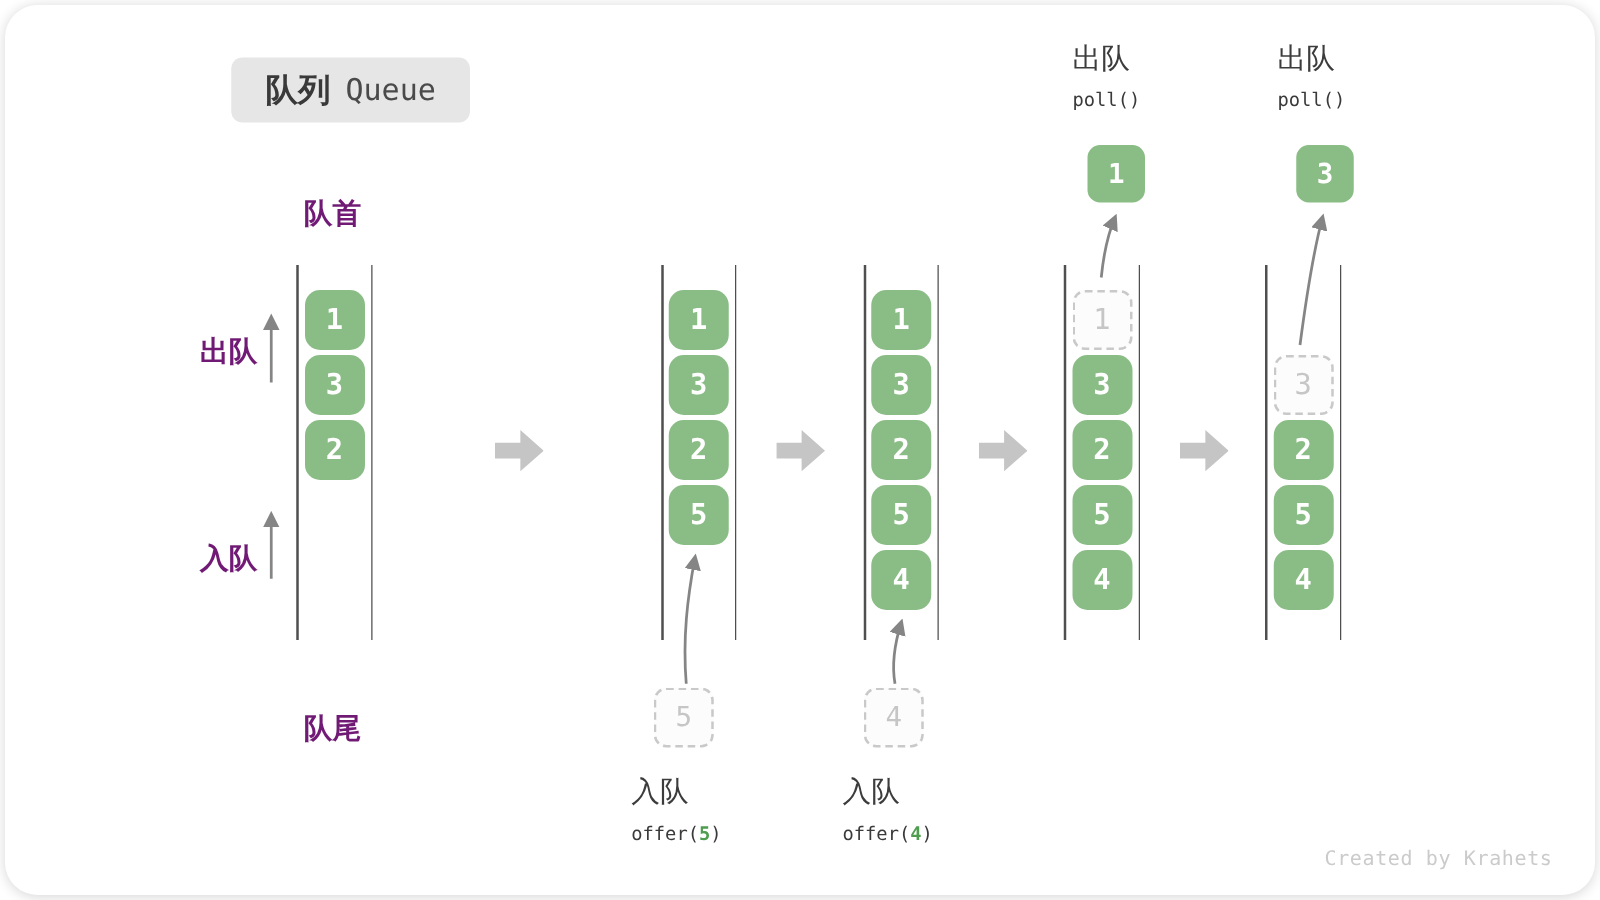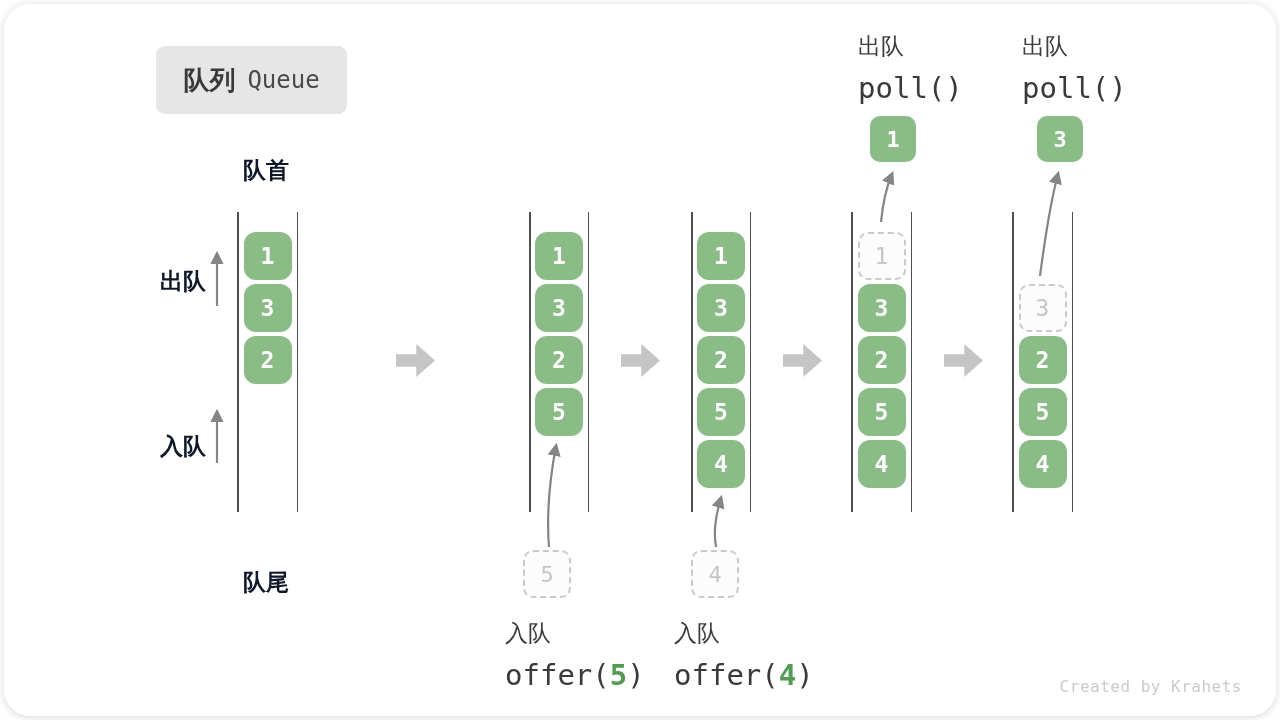--- a/index.html
+++ b/index.html
@@ -1,29 +1,29 @@
 <!DOCTYPE html>
 <html style="--box-green: #8abd85; --accent-green: #4f9e4f;"><head>
 <meta charset="utf-8">
 <style>
   html,body{margin:0;padding:0;background:#ffffff;}
   .stage{position:relative;width:1280px;height:720px;font-family:"Liberation Sans",sans-serif;overflow:hidden;}
   .card{position:absolute;left:4px;top:4px;right:4px;bottom:4px;background:#ffffff;border-radius:26px;
         box-shadow:0 1px 10px rgba(0,0,0,0.16);}
   .layer{position:absolute;inset:0;}
 
-  .title-box{position:absolute;left:156px;top:46px;width:191px;height:68px;background:#e6e6e6;border-radius:9px;
+  .title-box{position:absolute;left:185px;top:46px;width:191px;height:52px;background:#e6e6e6;border-radius:9px;
              display:flex;align-items:center;justify-content:center;gap:12px;}
   .title-zh{font-size:26px;font-weight:bold;color:#393939;}
   .title-en{font-family:"DejaVu Sans Mono",monospace;font-size:24px;color:#4a4a4a;}
 
-  .cjk-bold{position:absolute;font-size:23px;font-weight:bold;color:#0f172a;white-space:nowrap;}
+  .cjk-bold{position:absolute;font-size:23px;font-weight:bold;color:#701a75;white-space:nowrap;}
   .op-block{position:absolute;white-space:nowrap;}
   .op-zh{font-size:23px;color:#3c3c3c;margin-bottom:9px;}
-  .op-code{font-family:"DejaVu Sans Mono",monospace;font-size:29px;color:#3a3a3a;}
+  .op-code{font-family:"DejaVu Sans Mono",monospace;font-size:15px;color:#3a3a3a;}
   .op-arg{color:var(--accent-green,#4f9e4f);font-weight:bold;}
 
   .queue-col{position:absolute;top:212px;height:300px;}
   .col-line{position:absolute;top:0;width:1.5px;height:100%;background:#4f4f4f;}
   .col-line.left{left:0;}
   .col-line.right{right:0;}
   .cells{position:absolute;left:0;top:20px;width:100%;height:260px;}
   .qbox{position:absolute;left:50%;margin-left:-24px;width:48px;height:48px;border-radius:12px;
         background:var(--box-green,#8abd85);color:#fff;display:flex;align-items:center;justify-content:center;
         font-family:"DejaVu Sans Mono",monospace;font-size:23px;font-weight:bold;box-sizing:border-box;}

